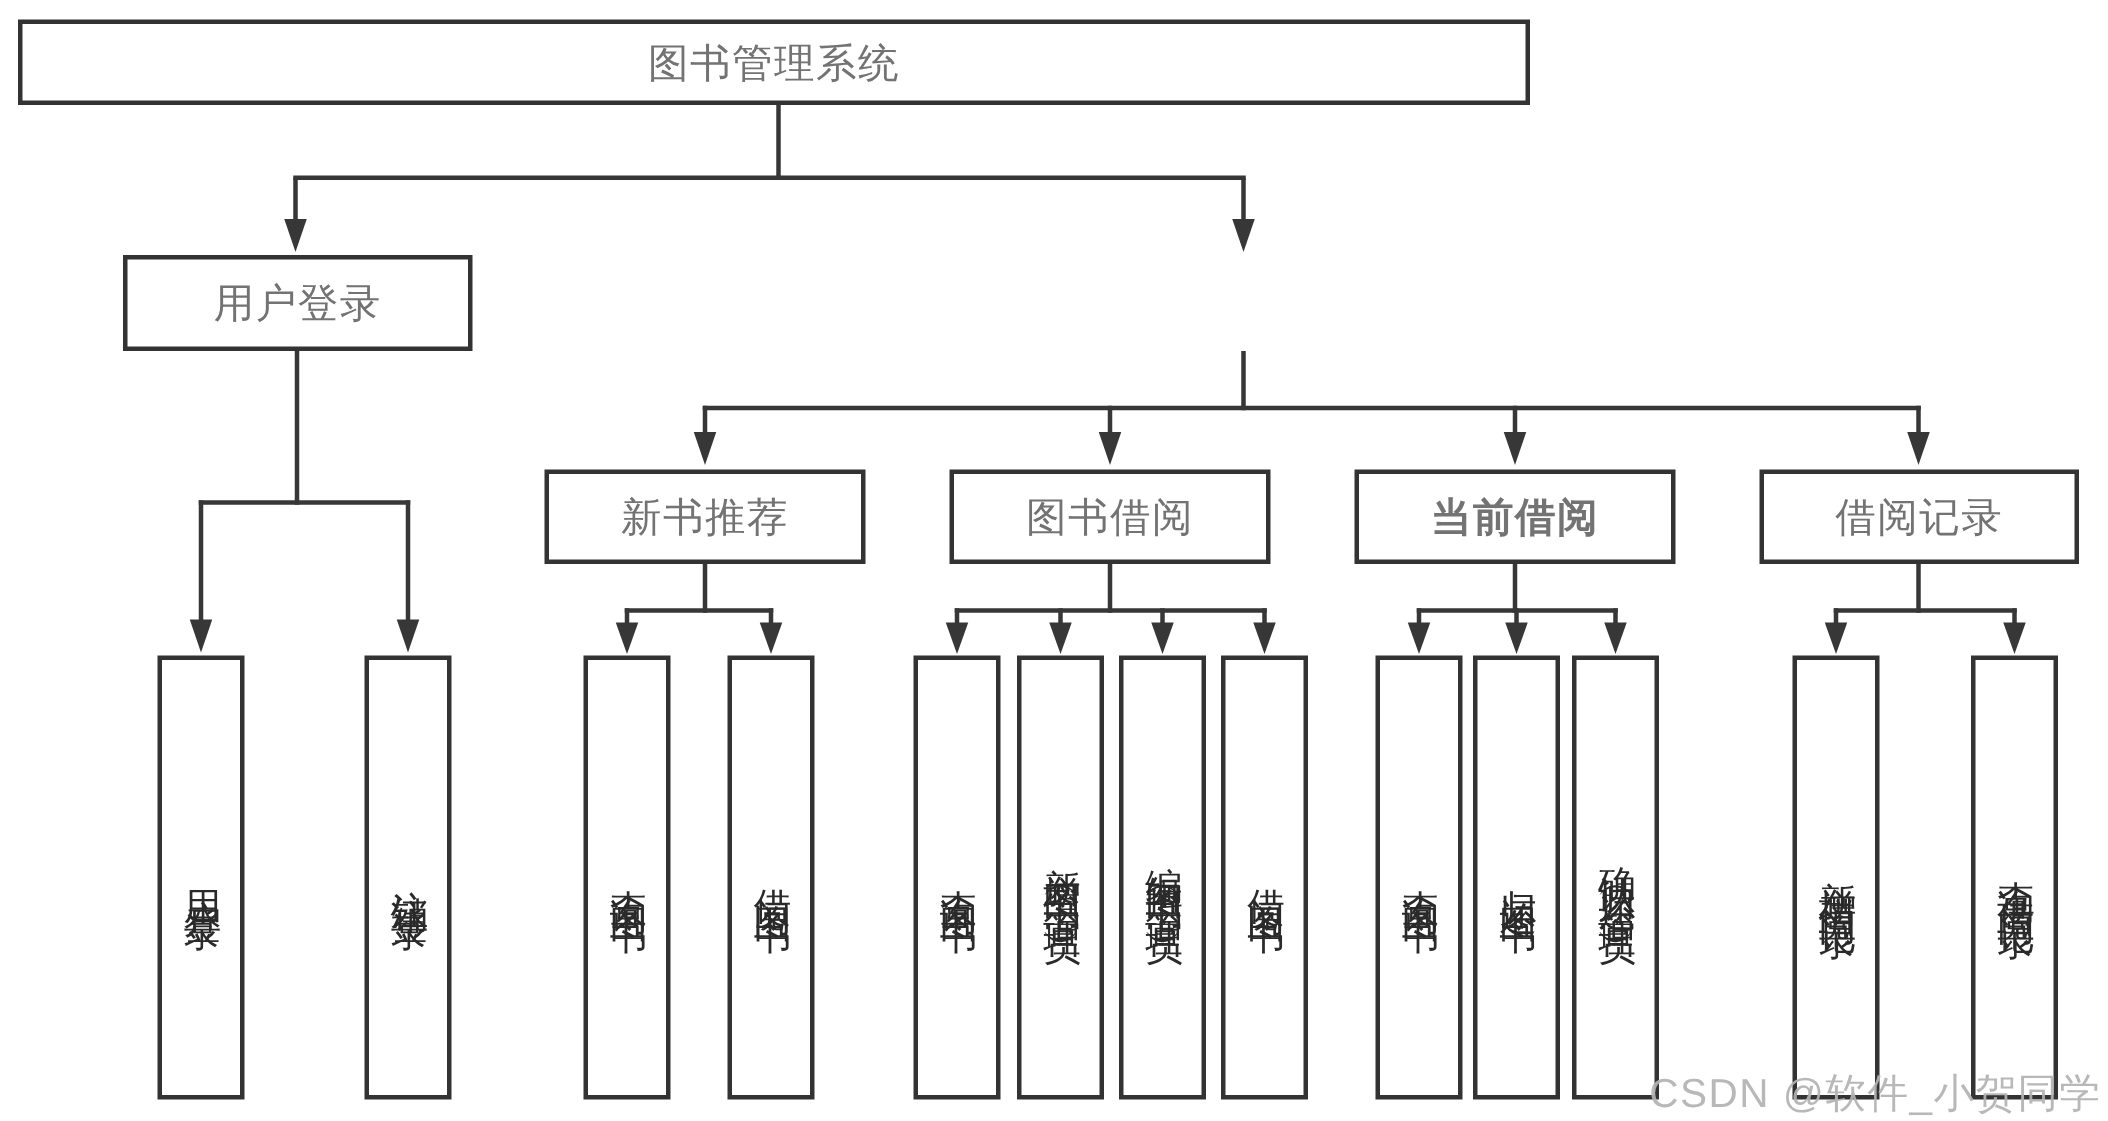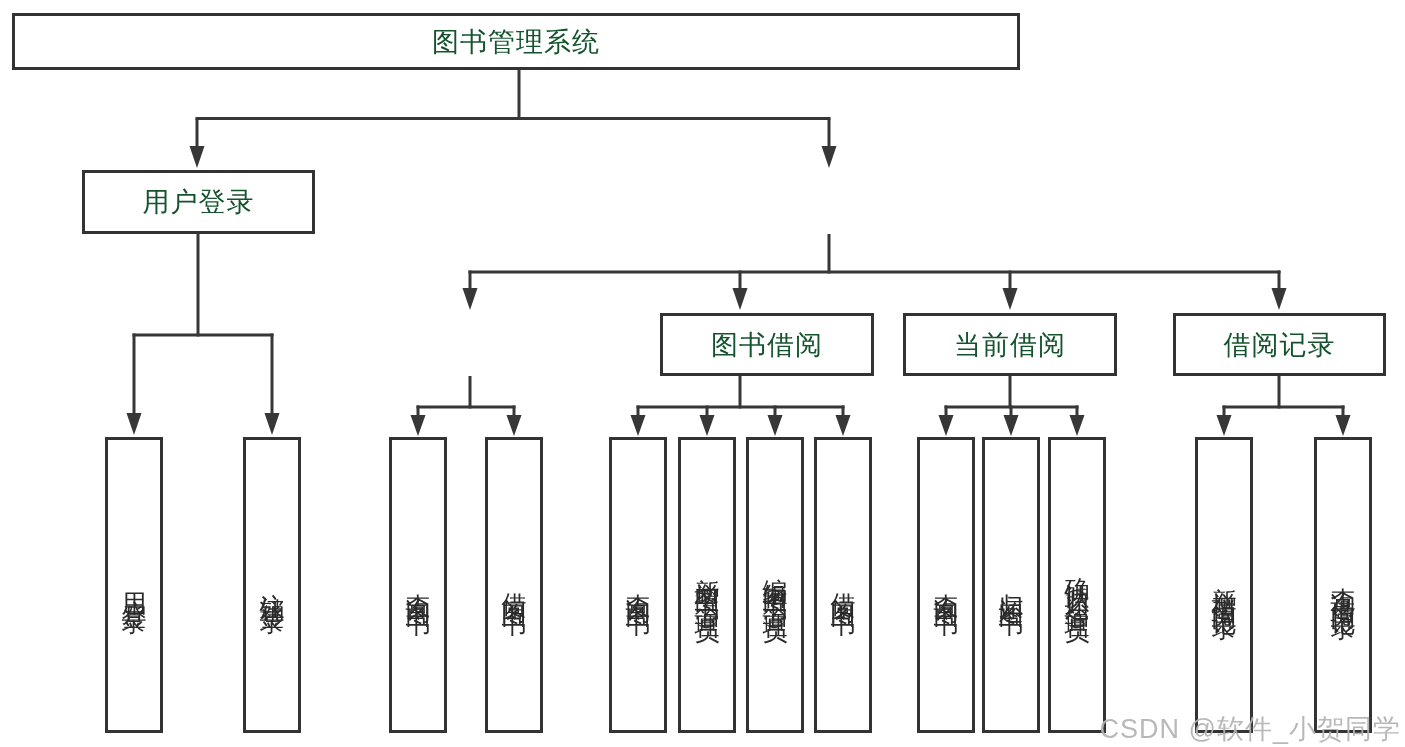--- a/index.html
+++ b/index.html
@@ -10,21 +10,21 @@
     font-family:"Liberation Sans", sans-serif;
     overflow:hidden;
   }
   .canvas svg{position:absolute;left:0;top:0;}
   .ln{stroke:#373737;stroke-width:3;fill:none;}
   .arrow{fill:#373737;stroke:none;}
   .hbox{
     position:absolute;box-sizing:border-box;
     border:3px solid #333333;background:#ffffff;
     display:flex;align-items:center;justify-content:center;
-    font-size:27px;color:#14532d;letter-spacing:1px;
+    font-size:27px;color:#737373;letter-spacing:1px;
     z-index:2;
   }
   .vbox{
     position:absolute;box-sizing:border-box;
     width:58px;height:296px;top:437px;
     border:3px solid #333333;background:#ffffff;
     display:flex;align-items:center;justify-content:center;
     z-index:2;
   }
   .vlabel{
@@ -116,22 +116,23 @@
       <polygon class="arrow" points="1216.5,415 1231.5,415 1224,436"></polygon>
       <line class="ln" x1="1343" y1="405.5" x2="1343" y2="417"></line>
       <polygon class="arrow" points="1335.5,415 1350.5,415 1343,436"></polygon>
     </g>
   </svg>
 
   <div class="hbox" style="left:12px;top:13px;width:1008px;height:57px;">图书管理系统</div>
 
   <div class="hbox" style="left:82px;top:170px;width:233px;height:64px;">用户登录</div>
 
-  <div class="hbox" style="left:660px;top:313px;width:214px;height:63px;">图书借阅</div>
-  <div class="hbox" style="left:903px;top:313px;width:214px;height:63px;">当前借阅</div>
+  <div class="hbox" style="left:363px;top:313px;width:214px;height:63px;">新书推荐</div>
+  <div class="hbox" style="left:633px;top:313px;width:214px;height:63px;">图书借阅</div>
+  <div class="hbox" style="left:903px;top:313px;width:214px;height:63px;font-weight:bold;">当前借阅</div>
   <div class="hbox" style="left:1173px;top:313px;width:213px;height:63px;">借阅记录</div>
 
   <div class="vbox" style="left:105px;">
     <span class="vlabel">用户登录</span>
   </div>
   <div class="vbox" style="left:243px;">
     <span class="vlabel">注销登录</span>
   </div>
 
   <div class="vbox" style="left:389px;">

